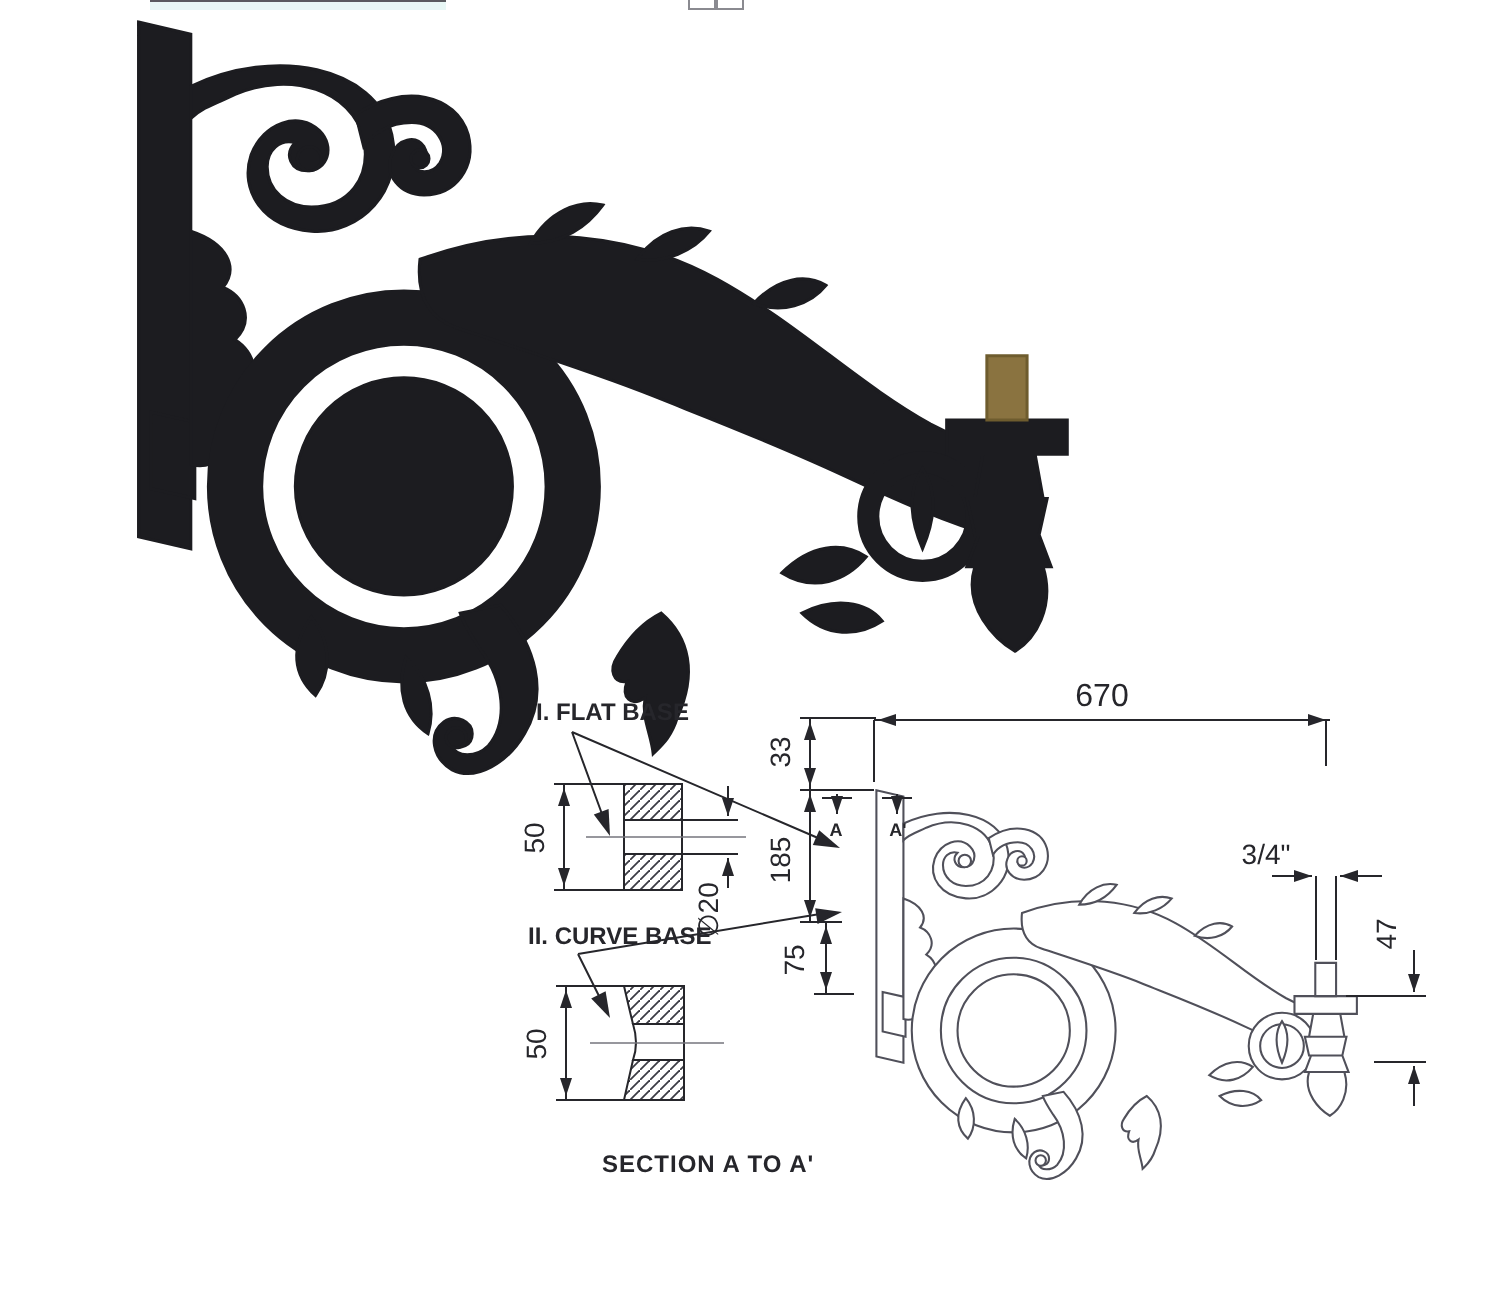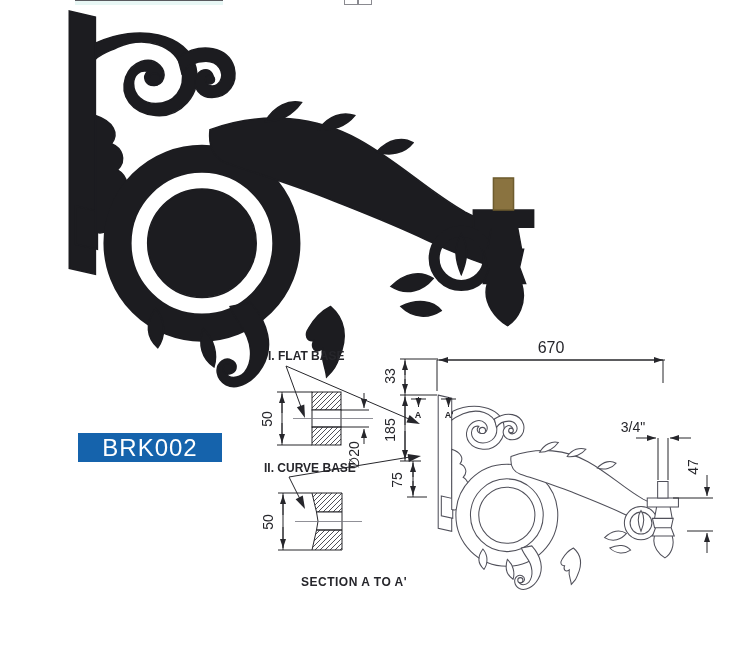--- a/index.html
+++ b/index.html
@@ -248,17 +248,14 @@
       <path class="ctr" d="M40,186.5 L107,186.5"></path>
       <path class="thin" d="M28,158 L28,215 M23,158 L57,158 M23,215 L57,215"></path>
       <path class="thin" d="M28,180 L28,160" marker-end="url(#ar)"></path>
       <path class="thin" d="M28,192 L28,213" marker-end="url(#ar)"></path>
       <text class="dim" x="18" y="187" text-anchor="middle" transform="rotate(-90 18,187)">50</text>
     </g>
 
     <text class="sec" x="46" y="251">SECTION A TO A'</text>
   </svg>
 
-  <div class="abs code-badge">
-    <span>BRK002</span>
-  </div>
 
 </div>
 
 </body></html>

